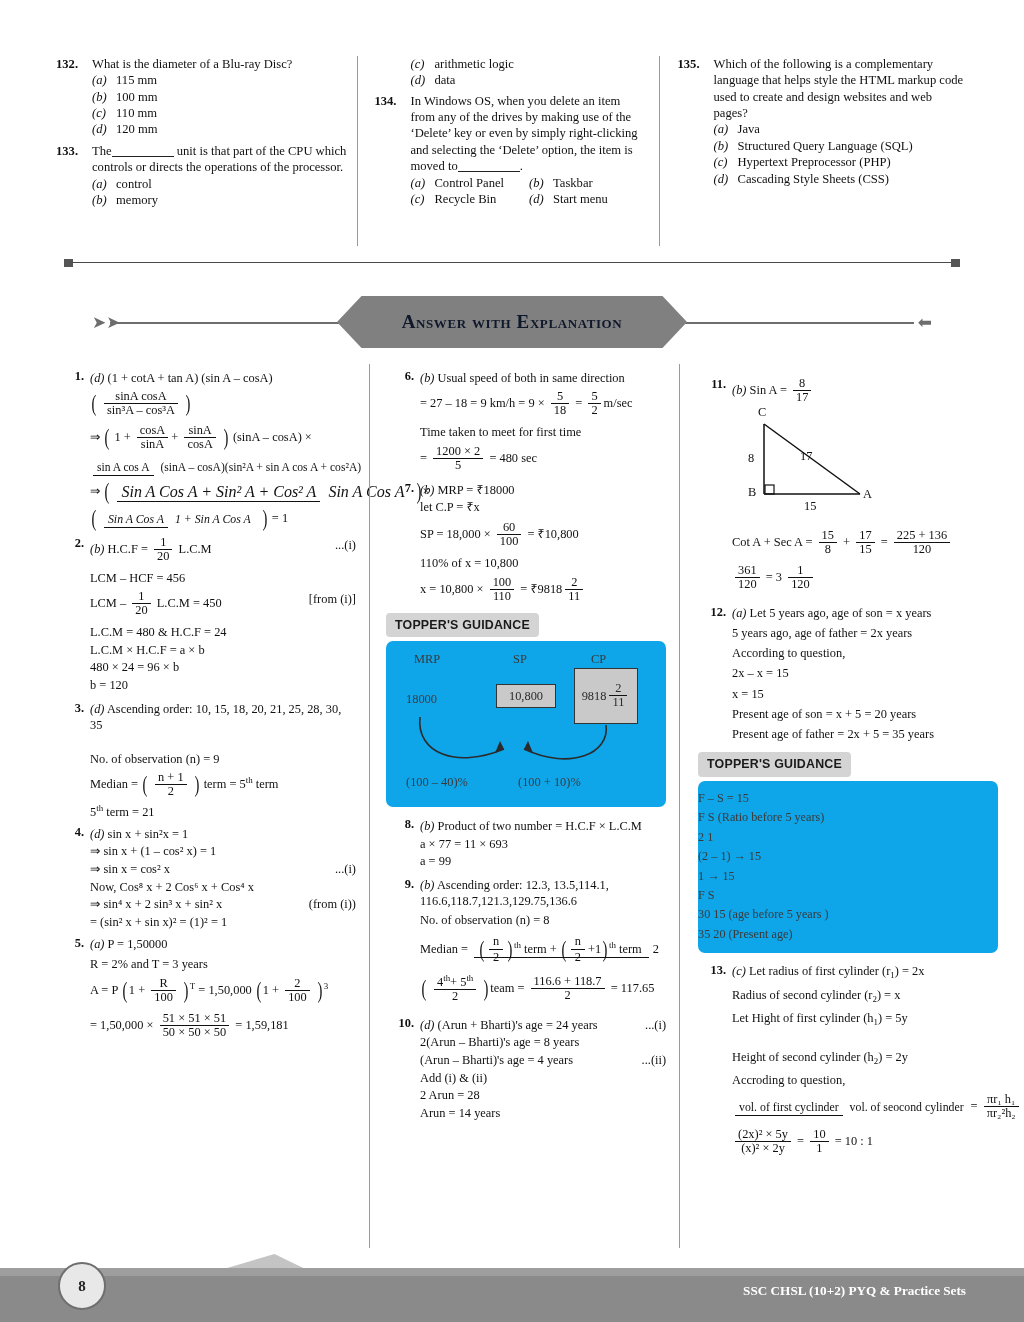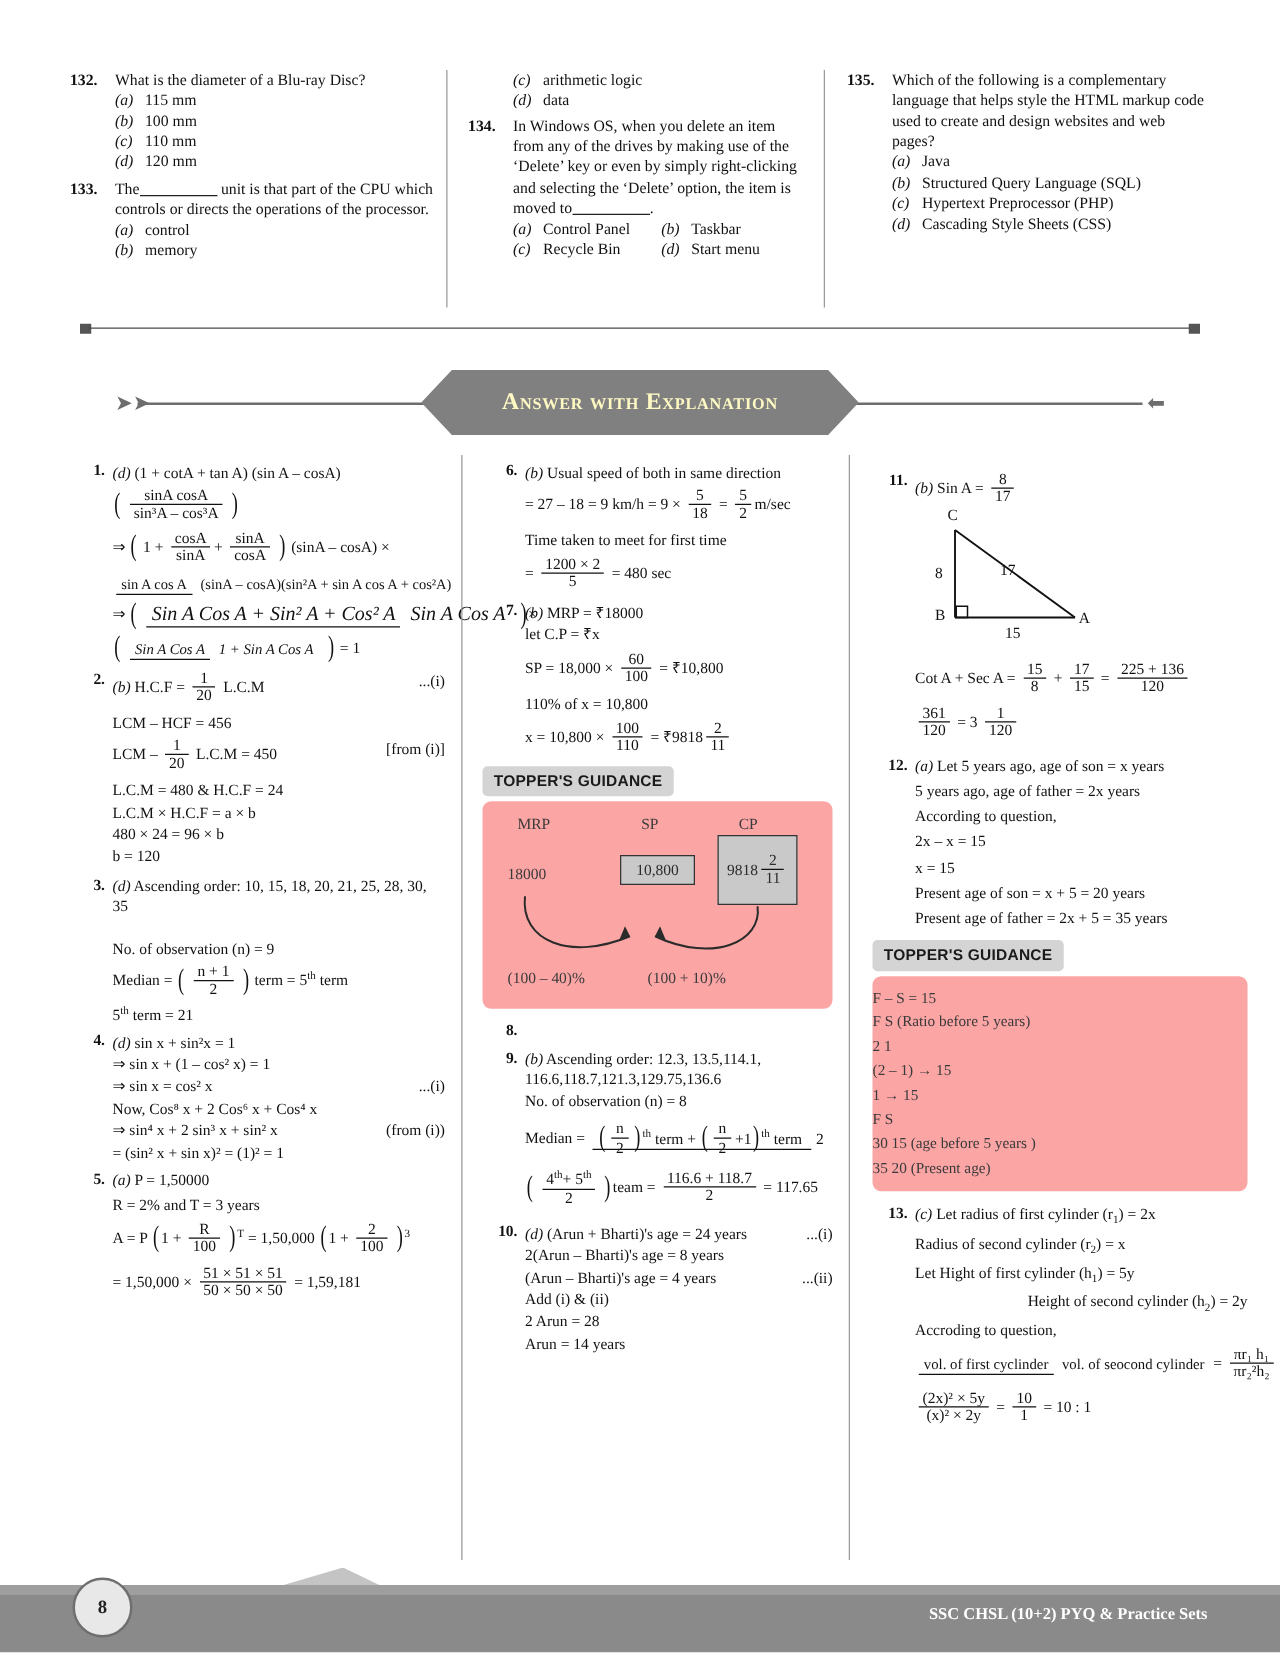--- a/index.html
+++ b/index.html
@@ -42,21 +42,21 @@
 
   
   .banner{position:absolute; left:64px; top:296px; width:896px; height:54px;}
   .banner .line{position:absolute; top:26px; height:1.6px; background:#6d6d6d;}
   .banner .line.l{left:46px; width:250px;}
   .banner .line.r{right:46px; width:250px;}
   .hexbox{position:absolute; left:50%; top:0; transform:translateX(-50%);
           width:350px; height:52px; background:#808080;
           clip-path:polygon(7% 0,93% 0,100% 50%,93% 100%,7% 100%,0 50%);
           display:flex; align-items:center; justify-content:center;}
-  .hexbox span{color:#fef9c3; font-family:"Liberation Serif",serif; font-weight:bold;
+  .hexbox span{color:#0f172a; font-family:"Liberation Serif",serif; font-weight:bold;
                font-size:19px; letter-spacing:.6px; font-variant:small-caps;}
   .arrowhead{position:absolute; top:18px; color:#6d6d6d; font-size:17px; line-height:1;}
   .arrowhead.l{left:28px;}
   .arrowhead.r{right:28px;}
 
   
   .awrap{position:absolute; left:56px; top:368px; width:912px; height:880px; display:flex;}
   .a-col{position:relative; font-size:12.4px;}
   .a-col.c1{width:300px; padding-right:14px;}
   .a-col.c2{width:296px; padding-left:16px; padding-right:14px;}
@@ -80,21 +80,21 @@
 
   
   .bigfrac{display:inline-block; text-align:center; vertical-align:middle; margin:0 3px;}
   .bigfrac .nu{border-bottom:1.2px solid #111; padding:0 4px 1px;}
   .bigfrac .de{padding:1px 4px 0;}
 
   
   .topper-tab{display:inline-block; background:#d4d4d4; color:#1a1a1a;
               font-family:"Liberation Sans",sans-serif; font-weight:bold;
               font-size:12.4px; padding:4px 9px; border-radius:4px; letter-spacing:.2px;}
-  .topper-body{background:#fca5a5; border-radius:7px; margin-top:4px; padding:8px 10px;
+  .topper-body{background:#0ea5e9; border-radius:7px; margin-top:4px; padding:8px 10px;
                color:#3a3a3a; position:relative;}
   .tg-line{display:block; margin:3.5px 0; font-size:12.2px; white-space:nowrap;}
 
   
   .mrpdiag{position:relative; height:150px;}
   .dg-lbl{position:absolute; font-size:12.4px; color:#3a3a3a;}
   .dg-val{position:absolute; font-size:12.4px; color:#3a3a3a;}
   .dg-box{position:absolute; border:1.3px solid #333; background:#c9c9c9;
           display:flex; align-items:center; justify-content:center;
           font-size:12.4px; color:#2b2b2b;}
@@ -463,20 +463,25 @@
             </svg>
 
             <span class="dg-lbl" style="left:10px;top:125px;">(100 – 40)%</span>
             <span class="dg-lbl" style="left:122px;top:125px;">(100 + 10)%</span>
           </div>
         </div>
       </div>
 
       <div class="a-item" style="margin-top:9px;">
         <div class="lbl">8.</div>
+        <div class="body">
+          <span class="ln wrap"><span class="it">(b)</span> <span>Product of two number = H.C.F × L.C.M</span></span>
+          <span class="ln">a × 77 = 11 × 693</span>
+          <span class="ln">a = 99</span>
+        </div>
       </div>
 
       <div class="a-item" style="margin-top:5px;">
         <div class="lbl">9.</div>
         <div class="body">
           <span class="ln wrap"><span class="it">(b)</span> <span>Ascending order: 12.3, 13.5,114.1, 116.6,118.7,121.3,129.75,136.6</span></span>
           <span class="ln" style="margin-top:2px;">No. of observation (n) = 8</span>
           <span class="ln" style="margin-top:8px;"><span>Median =</span>
             <span class="bigfrac">
               <span class="nu">
@@ -605,21 +610,21 @@
           <span class="tg-line">35    20 (Present age)</span>
         </div>
       </div>
 
       <div class="a-item" style="margin-top:9px;">
         <div class="lbl">13.</div>
         <div class="body">
           <span class="ln"><span class="it">(c)</span> <span>Let radius of first cylinder (r</span><span class="sub">1</span><span>) = 2x</span></span>
           <span class="ln" style="margin-top:4px;"><span>Radius of second cylinder (r</span><span class="sub">2</span><span>) = x</span></span>
           <span class="ln" style="margin-top:4px;"><span>Let Hight of first cylinder (h</span><span class="sub">1</span><span>) =  5y</span></span>
-          <span class="ln" style="margin-top:4px;text-align:right;"><span>Height of second cylinder (h</span><span class="sub">2</span><span>) = 2y</span></span>
+          <span class="ln" style="margin-top:20px;"><span>Height of second cylinder (h</span><span class="sub">2</span><span>) = 2y</span></span>
           <span class="ln" style="margin-top:4px;">Accroding to question,</span>
           <span class="ln" style="margin-top:6px;">
             <span class="bigfrac" style="font-size:11.8px;">
               <span class="nu">vol. of first cyclinder</span>
               <span class="de">vol. of seocond cylinder</span>
             </span><span>=</span>
             <span class="fr">
                 <span class="nu">πr₁ h₁</span>
                 <span class="de">πr₂²h₂</span>
               </span>

